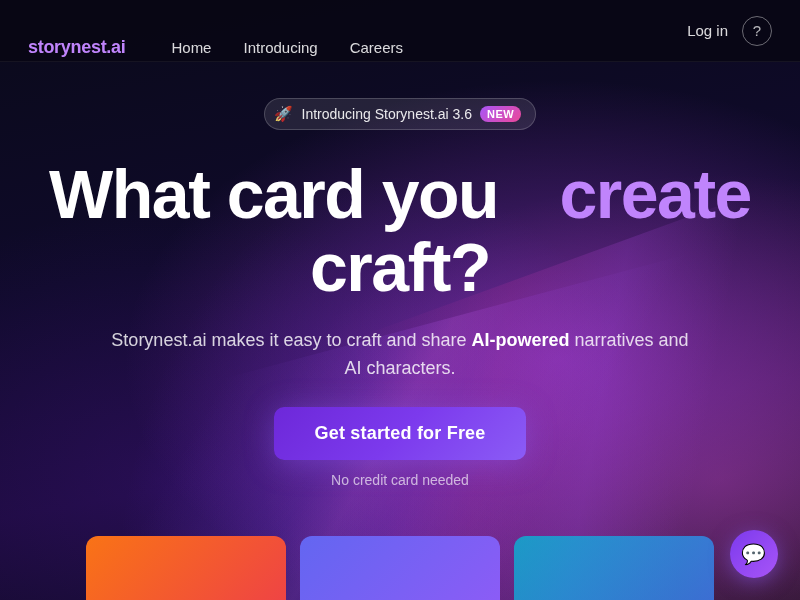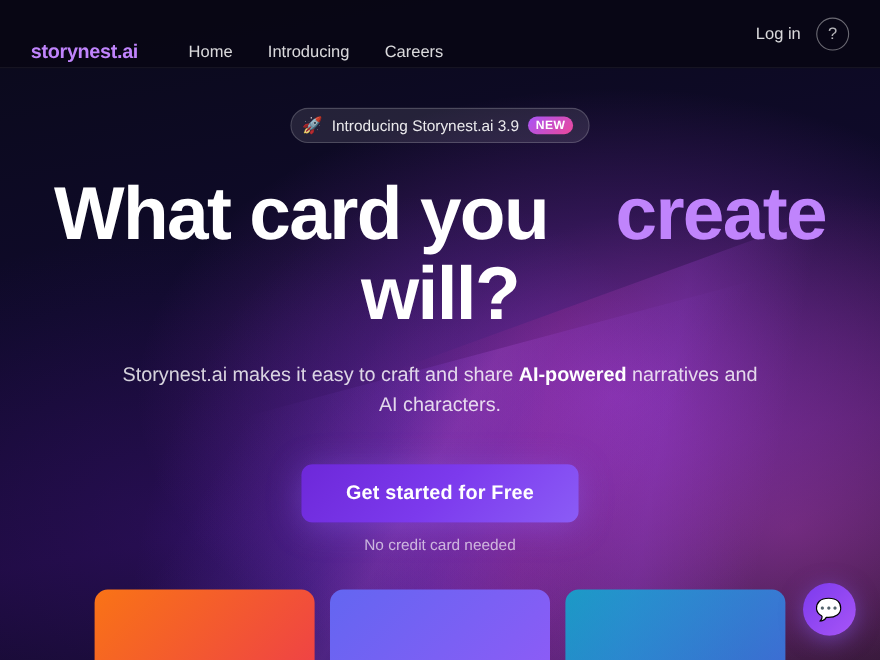--- a/index.html
+++ b/index.html
@@ -198,21 +198,21 @@
       color: #c084fc;
       margin-left: 44px;
     }
 
     
     .hero-subtitle {
       font-size: 18px;
       color: rgba(255,255,255,0.82);
       max-width: 580px;
       line-height: 1.55;
-      margin-bottom: 39px;
+      margin-bottom: 24px;
     }
 
     .hero-subtitle strong {
       color: #fff;
       font-weight: 700;
     }
 
     
     .cta-btn {
       background: linear-gradient(135deg, #6d28d9, #7c3aed, #8b5cf6);
@@ -303,27 +303,27 @@
   <div class="nav-right">
     <span class="login-btn">Log in</span>
     <div class="help-btn">?</div>
   </div>
 </nav>
 
 <div class="main">
 
   <div class="announcement-badge">
     <span class="badge-icon">🚀</span>
-    <span>Introducing Storynest.ai 3.9</span>
+    <span>Introducing Storynest.ai 3.6</span>
     <span class="new-badge">NEW</span>
   </div>
 
   <h1 class="hero-title">
     <span>What card you </span><span class="accent">create</span><br>
-    <span>will?</span>
+    <span>craft?</span>
   </h1>
 
   <p class="hero-subtitle">
     <span>Storynest.ai makes it easy to craft and share </span><strong>AI-powered</strong><span> narratives and AI characters.</span>
   </p>
 
   <button class="cta-btn">Get started for Free</button>
   <p class="no-credit">No credit card needed</p>
 
 </div>

